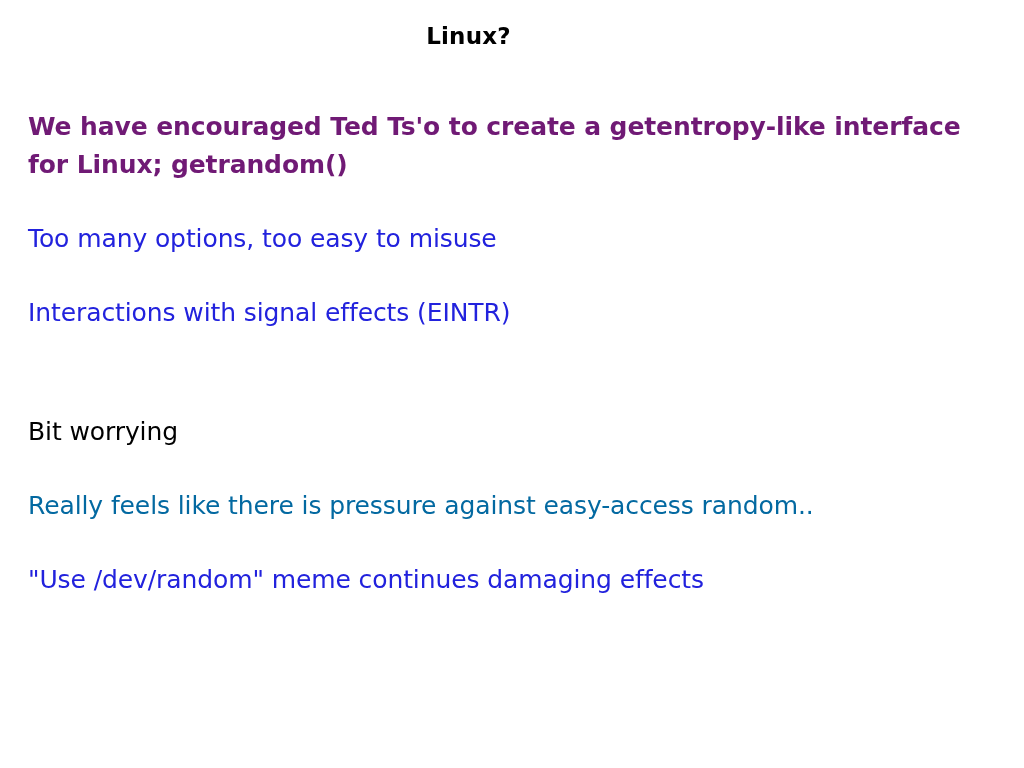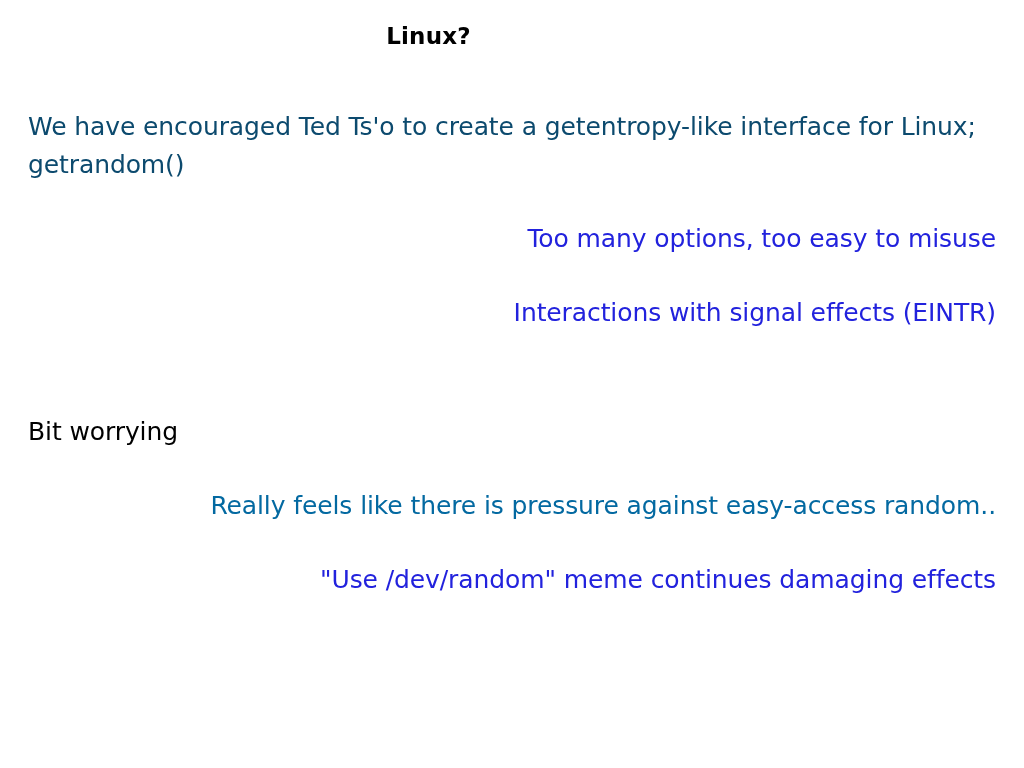--- a/index.html
+++ b/index.html
@@ -30,20 +30,21 @@
     left: 0;
     width: 857px;
     text-align: center;
     color: #000000;
     font-family: "DejaVu Sans", "Liberation Sans", sans-serif;
     font-weight: bold;
     font-size: 23px;
     letter-spacing: 0.2px;
     line-height: 1.1;
     white-space: pre;
+    padding-left: 40px;
   }
 
   
   .body-block {
     position: absolute;
     left: 28px;
     top: 108px;
     width: 968px;
   }
 
@@ -52,35 +53,35 @@
     font-family: "DejaVu Sans", "Liberation Sans", sans-serif;
     font-weight: normal;
     font-size: 25px;
     line-height: 38px;
     letter-spacing: -0.1px;
     white-space: pre-wrap;
     margin: 0;
   }
 
   
-  .gap-para   { margin-top: 36px; text-align: right; }   
+  .gap-para   { margin-top: 36px; }   
   .gap-section{ margin-top: 81px; }   
   .gap-none   { margin-top: 0; }
 
 </style>
 </head>
 <body>
 
 <div id="slide" style="background: rgb(255, 255, 255);">
 
   <div class="slide-title" style="color: rgb(0, 0, 0);">Linux?</div>
 
   <div class="body-block">
 
-    <p class="body-line gap-none" style="color: #0c4a6e;">We have encouraged Ted Ts'o to create a getentropy-like interface for Linux; getrandom()</p>
+    <p class="body-line gap-none" style="color: #701a75; font-weight: bold;">We have encouraged Ted Ts'o to create a getentropy-like interface for Linux; getrandom()</p>
 
     <p class="body-line gap-para" style="color: rgb(34, 34, 221);">Too many options, too easy to misuse</p>
 
     <p class="body-line gap-para" style="color: rgb(34, 34, 221);">Interactions with signal effects (EINTR)</p>
 
 
     <p class="body-line gap-section" style="color: #000000;">Bit worrying</p>
 
     <p class="body-line gap-para" style="color: #0369a1;">Really feels like there is pressure against easy-access random..</p>
 

